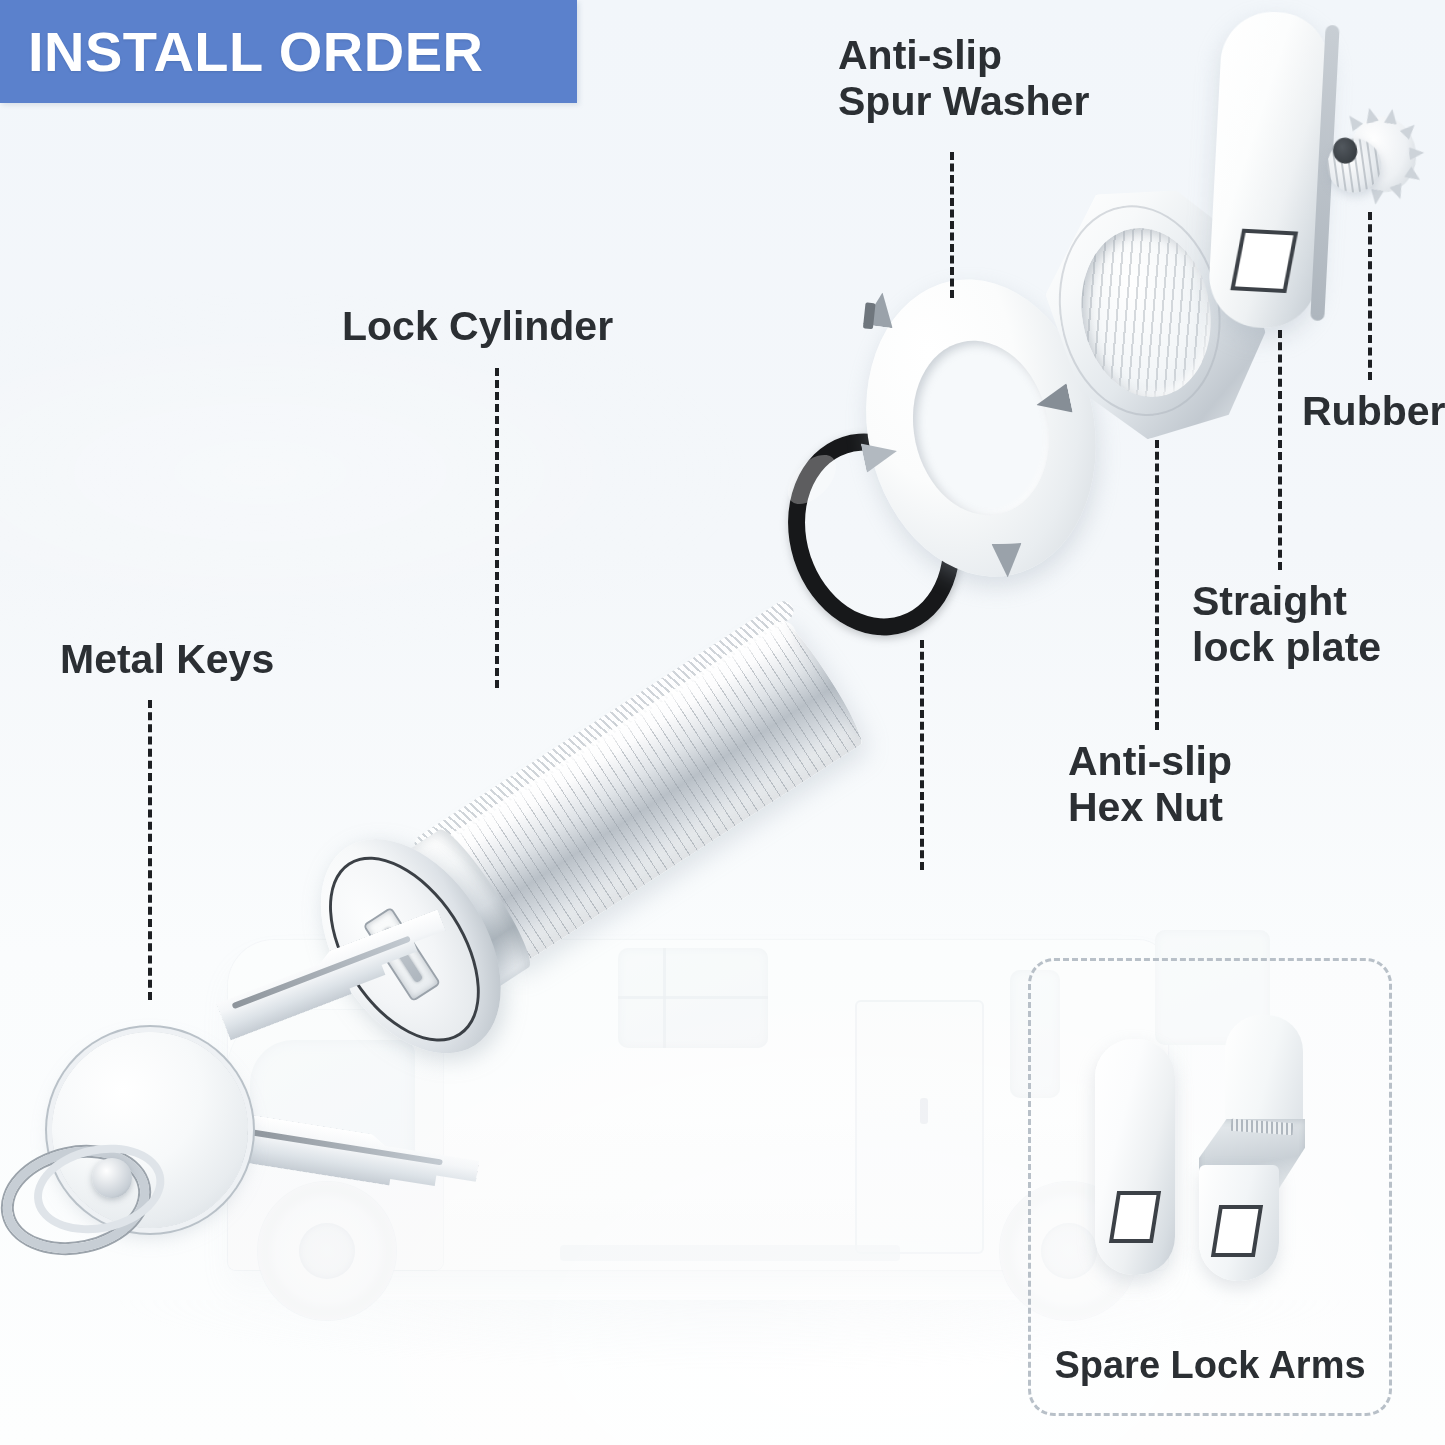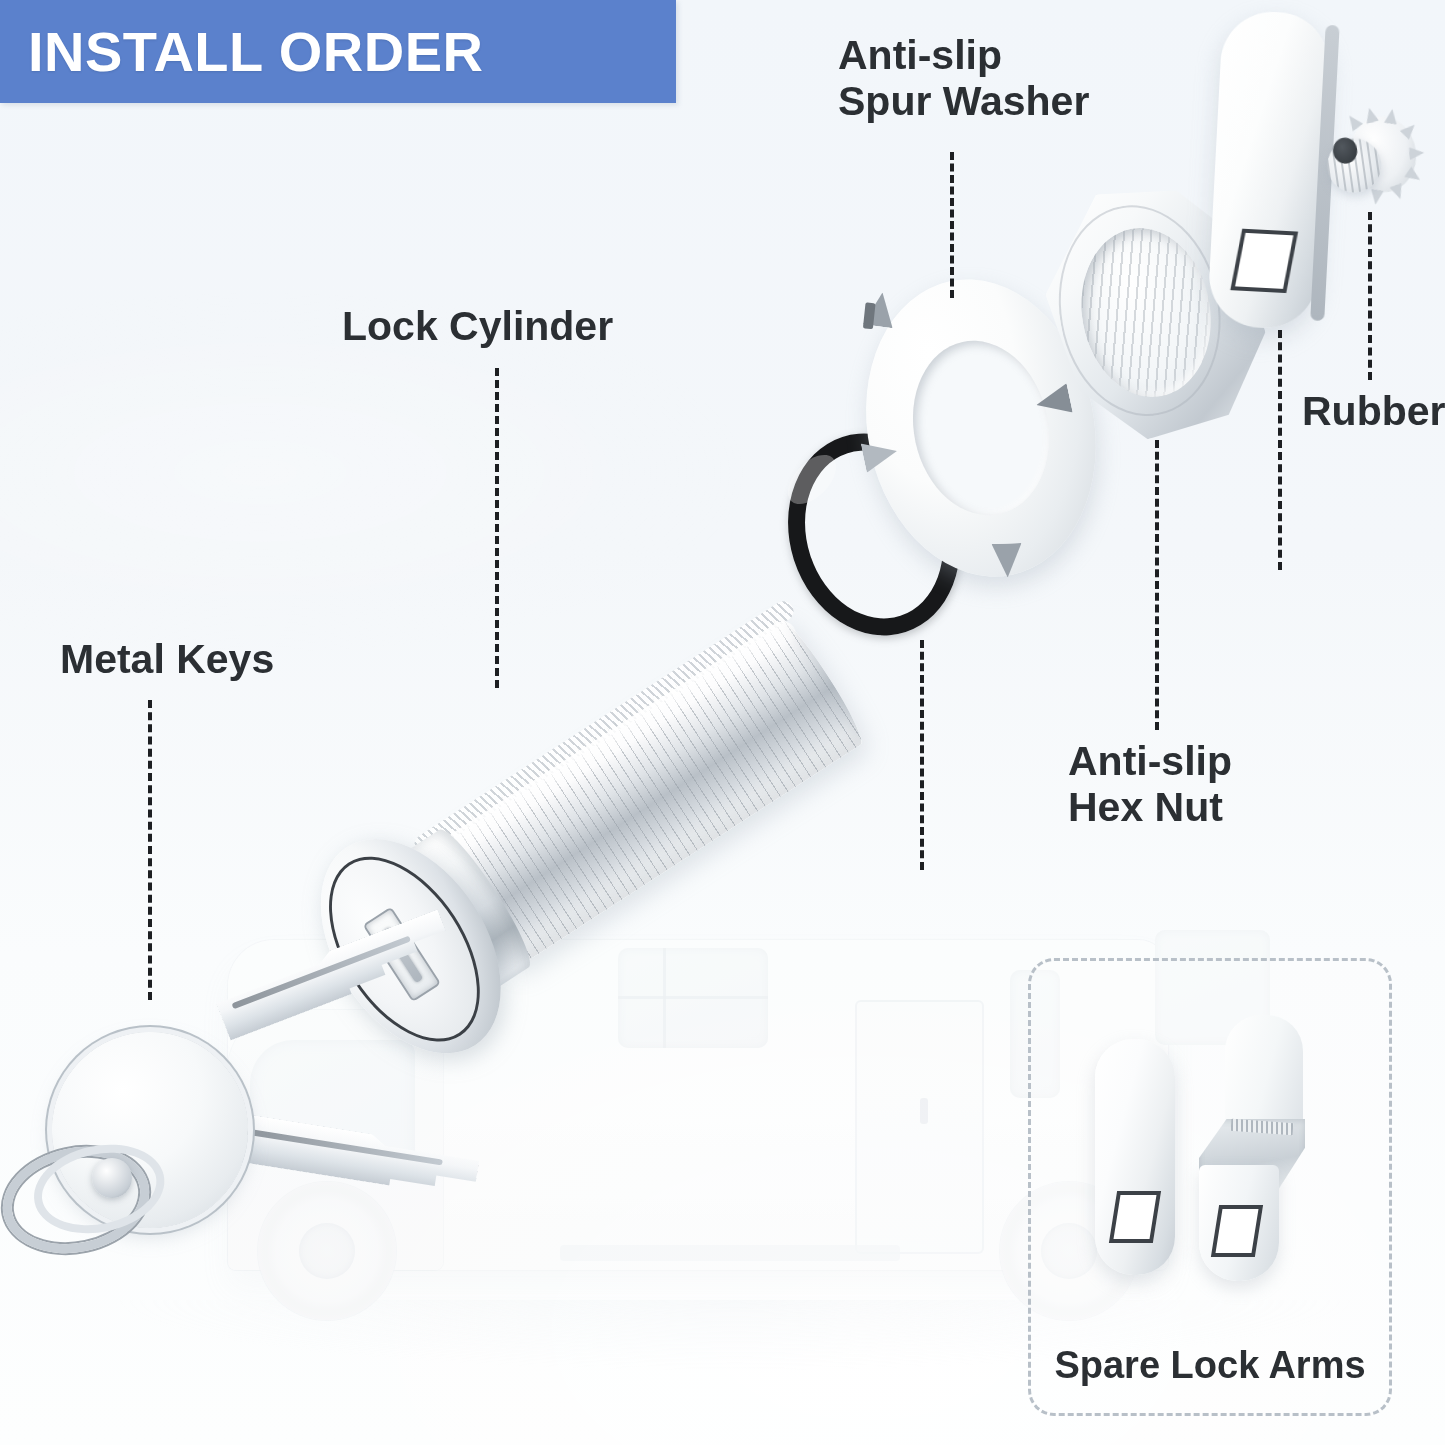--- a/index.html
+++ b/index.html
@@ -69,21 +69,21 @@
     position:absolute;left:120px;top:1300px;width:1230px;height:70px;
     background:radial-gradient(ellipse at 50% 0%, rgba(232,237,241,.75), rgba(250,252,253,0) 72%);
   }
   .rv-sky{
     position:absolute;left:0;top:150px;width:1445px;height:520px;
     background:radial-gradient(ellipse 700px 260px at 18% 62%, rgba(255,255,255,.9), rgba(255,255,255,0) 70%);
   }
 
   
   .banner{
-    position:absolute;left:0;top:0;width:676px;height:103px;
+    position:absolute;left:0;top:0;width:577px;height:103px;
     display:flex;align-items:center;
     box-shadow:2px 2px 5px rgba(120,140,170,.22);
   }
   .banner-title{
     color:#ffffff;font-size:56px;font-weight:bold;letter-spacing:.5px;
     margin-left:28px;text-shadow:0 1px 2px rgba(40,70,120,.25);
     white-space:nowrap;
   }
 
   
@@ -502,16 +502,18 @@
 
   <div class="label" style="left:60px;top:636px;">Metal Keys</div>
 
   <div class="label" style="left:838px;top:32px;">Anti-slip
 Spur Washer</div>
 
 
   <div class="label" style="left:1068px;top:738px;">Anti-slip
 Hex Nut</div>
 
+  <div class="label" style="left:1192px;top:578px;">Straight
+lock plate</div>
 
   <div class="label" style="left:1302px;top:388px;">Rubber</div>
 
 </div>
 
 </body></html>

